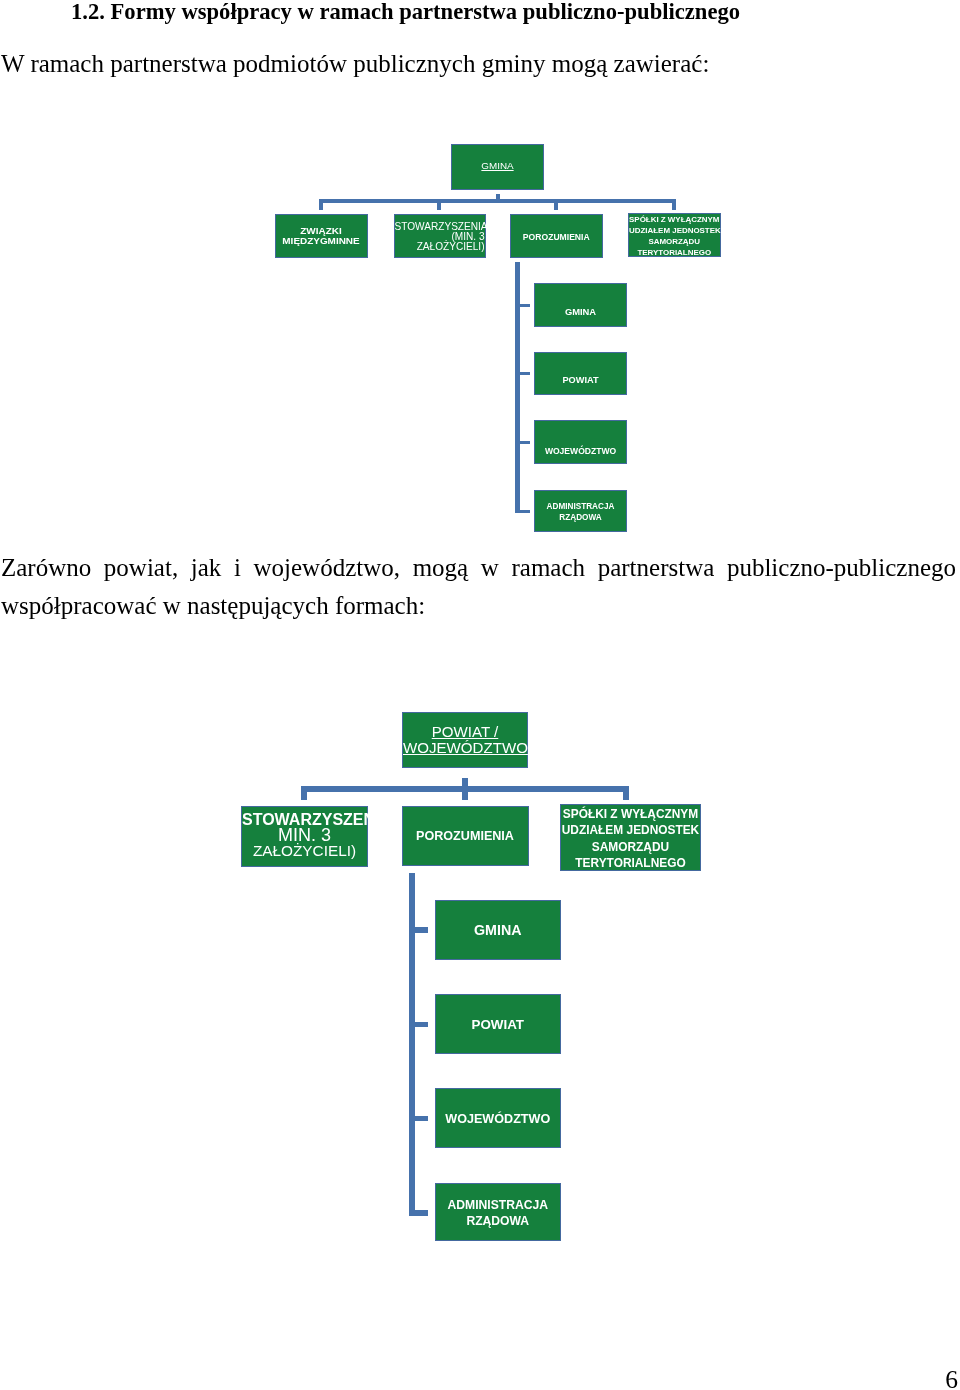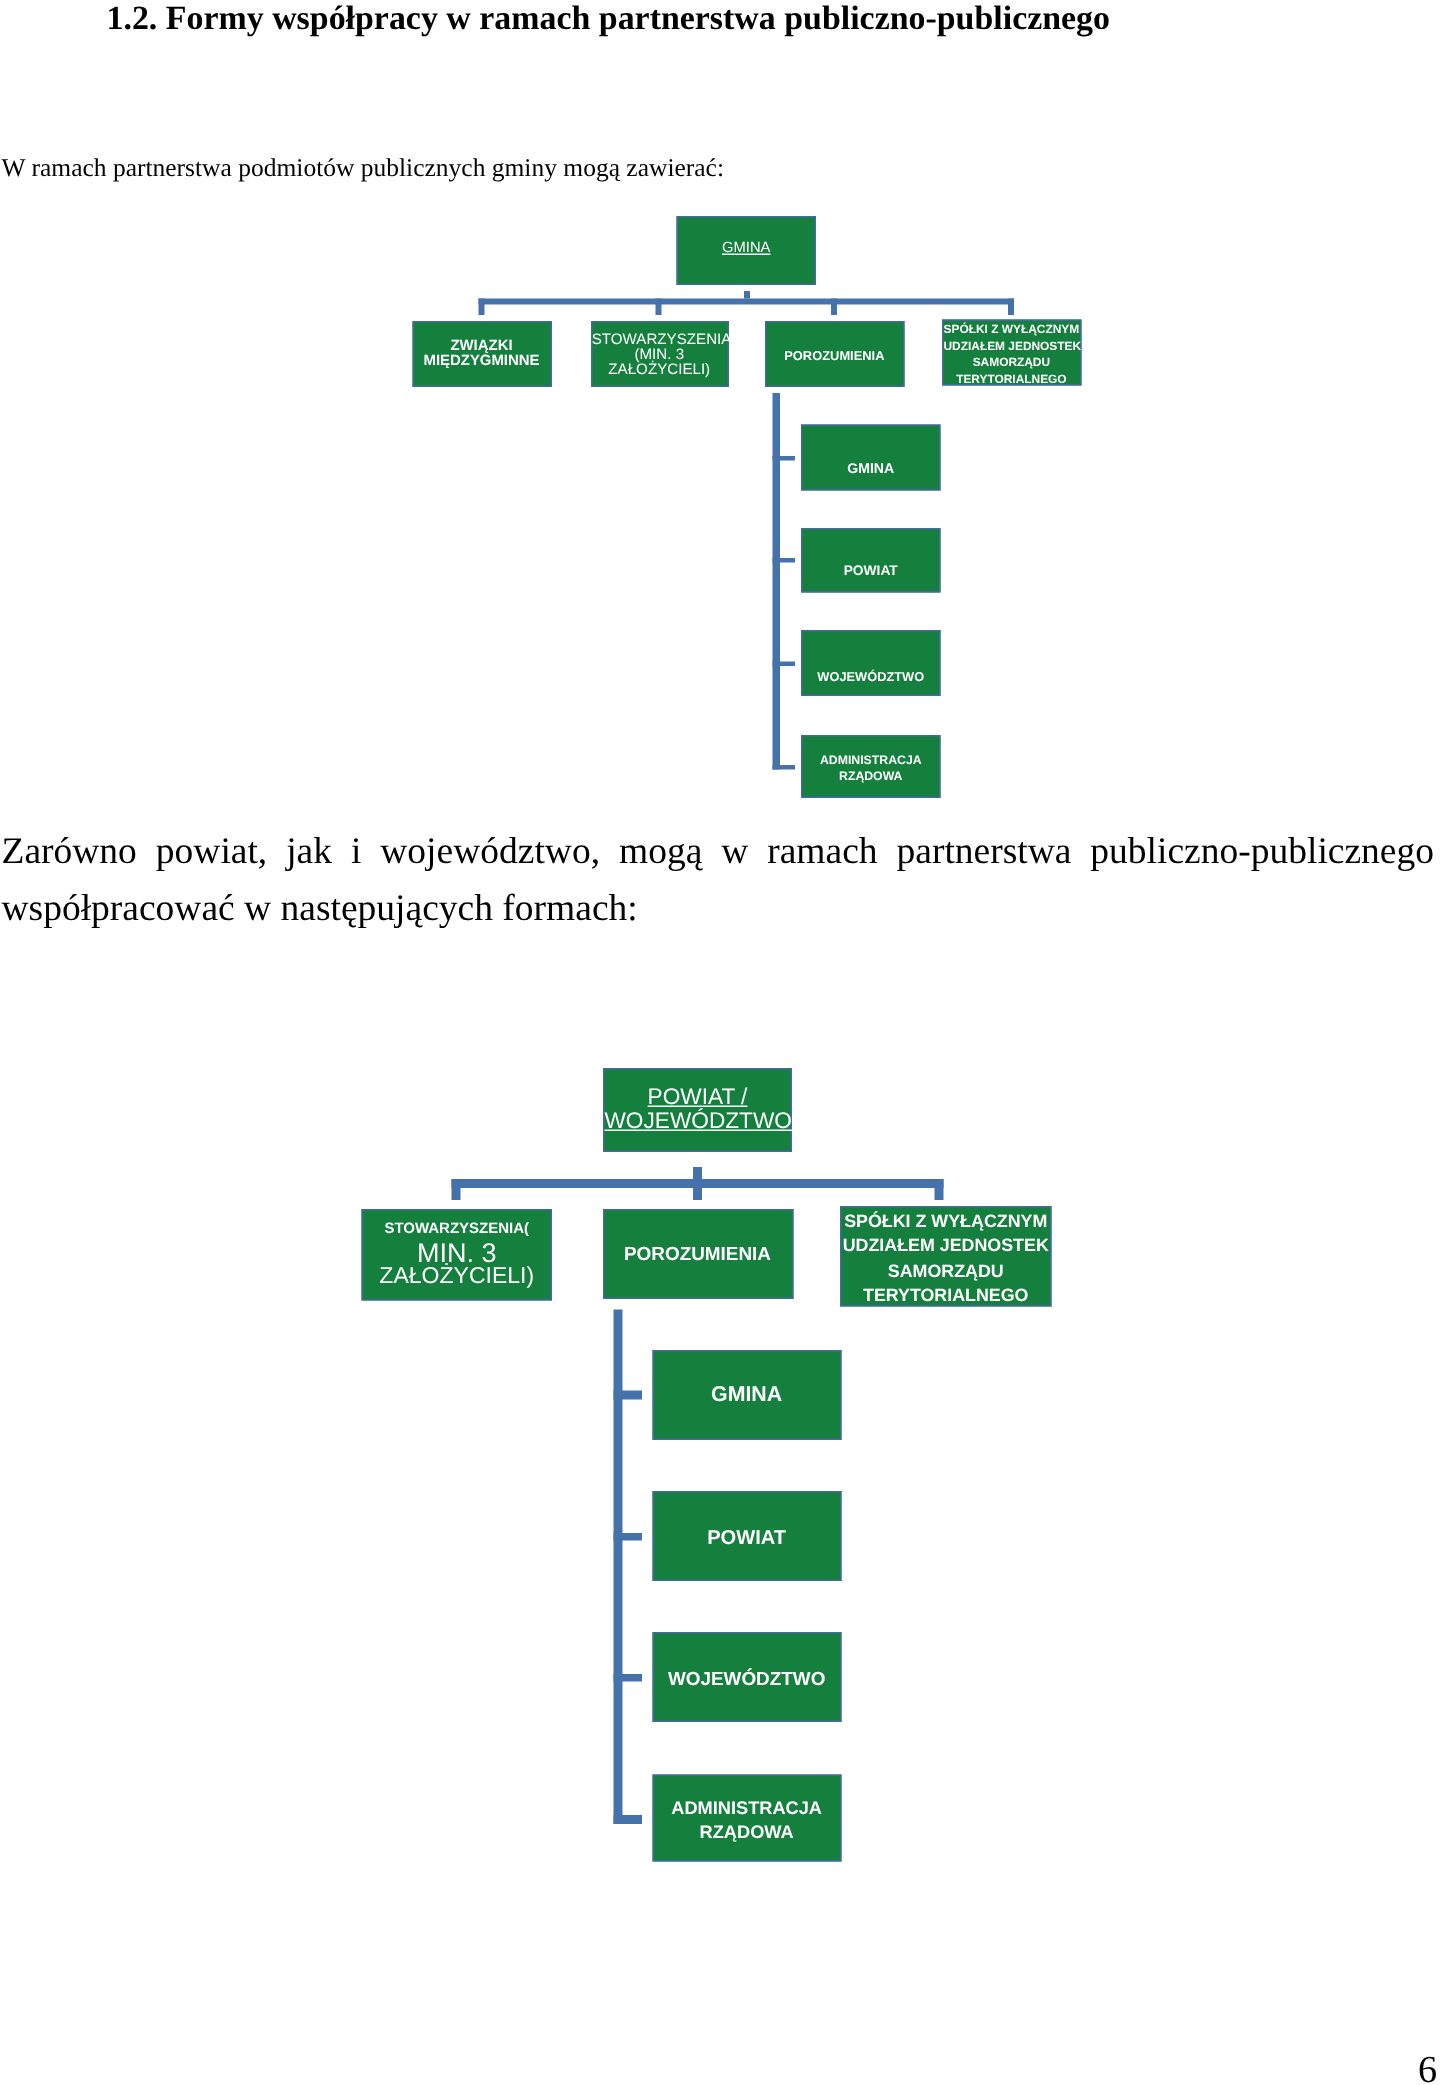--- a/index.html
+++ b/index.html
@@ -13,21 +13,21 @@
   .page{position:absolute;left:0;top:0;width:960px;height:1390px;overflow:hidden;}
 
   
   .doc-title{
     position:absolute;left:71px;top:-2px;width:880px;
     font-size:22.6px;font-weight:bold;line-height:27px;letter-spacing:0px;
     white-space:nowrap;
   }
   .doc-lead{
     position:absolute;left:1px;top:49px;width:800px;
-    font-size:17px;line-height:30px;white-space:nowrap;margin-top:48px;
+    font-size:25px;line-height:30px;white-space:nowrap;
   }
   .doc-para{
     position:absolute;left:1px;top:549px;width:955px;
     font-size:25px;line-height:38px;text-align:justify;
   }
   .page-num{
     position:absolute;right:2px;bottom:-3px;
     font-size:25.5px;line-height:26px;
   }
 
@@ -50,21 +50,21 @@
   .nd-t-root{left:451px;top:144px;width:93px;height:46px;font-size:9.85px;font-weight:normal;padding-bottom:0.5px;}
   .nd-t-root span{text-decoration:underline;}
   .lnT-stub-root{left:496.1px;top:193.7px;width:4.2px;height:5.8px;}
   .lnT-bus{left:319px;top:199.2px;width:357px;height:3.9px;}
   .lnT-b0{left:319px;top:199.2px;width:4.2px;height:11px;}
   .lnT-b1{left:437.2px;top:199.2px;width:4.2px;height:10.5px;}
   .lnT-b2{left:553.9px;top:199.2px;width:4.2px;height:10.5px;}
   .lnT-b3{left:671.8px;top:199.2px;width:4.2px;height:10.5px;}
 
   .nd-t-b0{left:274.5px;top:214px;width:93px;height:43.5px;font-size:9.95px;font-weight:bold;line-height:10.0px;padding-top:0.5px;}
-  .nd-t-b1{left:393.5px;top:214px;width:92px;height:43.5px;font-size:10.1px;font-weight:normal;line-height:10.4px;padding-top:3px;}
+  .nd-t-b1{left:393.5px;top:214px;width:92px;height:43.5px;font-size:10.1px;font-weight:normal;line-height:10.4px;padding-top:3px;text-align:right;}
   .nd-t-b2{left:510px;top:214px;width:92.5px;height:43.5px;font-size:8.6px;padding-top:3.5px;}
   .nd-t-b3{left:628px;top:213px;width:92.5px;height:44px;font-size:7.95px;line-height:11px;padding-top:2px;}
 
   .lnT-spine{left:514.9px;top:261.5px;width:4.7px;height:251.6px;}
   .lnT-c0{left:514.9px;top:303.6px;width:15.2px;height:3.4px;}
   .lnT-c1{left:514.9px;top:372.0px;width:15.2px;height:3.4px;}
   .lnT-c2{left:514.9px;top:440.7px;width:15.2px;height:3.4px;}
   .lnT-c3{left:514.9px;top:509.7px;width:15.2px;height:3.4px;}
 
   .nd-t-c0{left:534px;top:282.5px;width:93px;height:44.5px;font-size:9.4px;padding-top:15px;}
@@ -75,21 +75,21 @@
   
   .nd-b-root{left:402px;top:712px;width:126px;height:56px;font-size:15.1px;font-weight:normal;line-height:15.8px;}
   .nd-b-root span{text-decoration:underline;}
   .lnB-stub-root{left:461.5px;top:777.5px;width:6px;height:9px;}
   .lnB-bus{left:301px;top:786px;width:328px;height:6px;}
   .lnB-b0{left:301px;top:786px;width:6px;height:14px;}
   .lnB-b1{left:461.5px;top:786px;width:6px;height:14px;}
   .lnB-b2{left:623px;top:786px;width:6px;height:14px;}
 
   .nd-b-b0{left:241px;top:805.5px;width:127px;height:61px;font-size:12.65px;font-weight:normal;line-height:15.5px;padding-bottom:1px;}
-  .nd-b-b0 i:nth-child(1){font-size:10px;}
+  .nd-b-b0 i:nth-child(1){font-size:16px;}
   .nd-b-b0 i:nth-child(2){font-size:18px;}
   .nd-b-b0 i:nth-child(3){font-size:15.35px;}
   .nd-b-b1{left:401.5px;top:805.5px;width:127px;height:60.5px;font-size:12.6px;padding-top:3px;}
   .nd-b-b2{left:560px;top:803.5px;width:141px;height:67.5px;font-size:11.9px;line-height:16.3px;padding-top:3px;}
 
   .lnB-spine{left:408.5px;top:872.5px;width:6.2px;height:343.2px;}
   .lnB-c0{left:408.5px;top:927.3px;width:19.5px;height:5.4px;}
   .lnB-c1{left:408.5px;top:1021.8px;width:19.5px;height:5.4px;}
   .lnB-c2{left:408.5px;top:1116.0px;width:19.5px;height:5.4px;}
   .lnB-c3{left:408.5px;top:1210.3px;width:19.5px;height:5.4px;}

